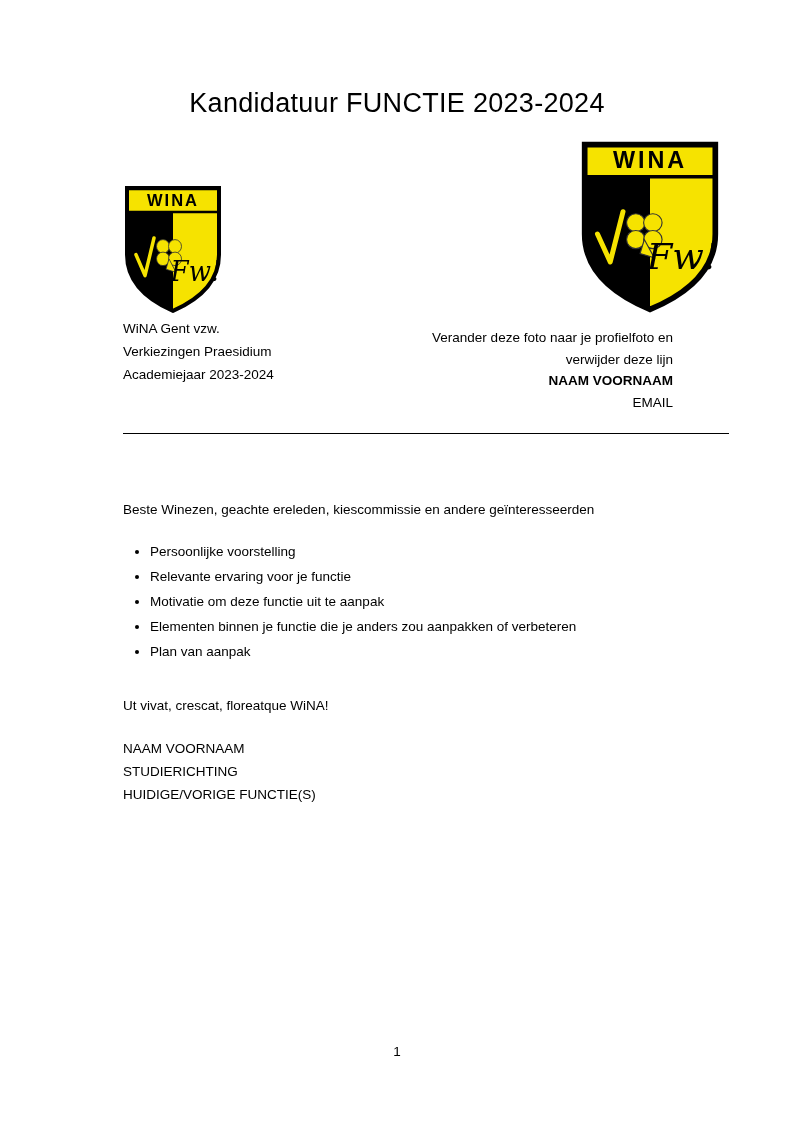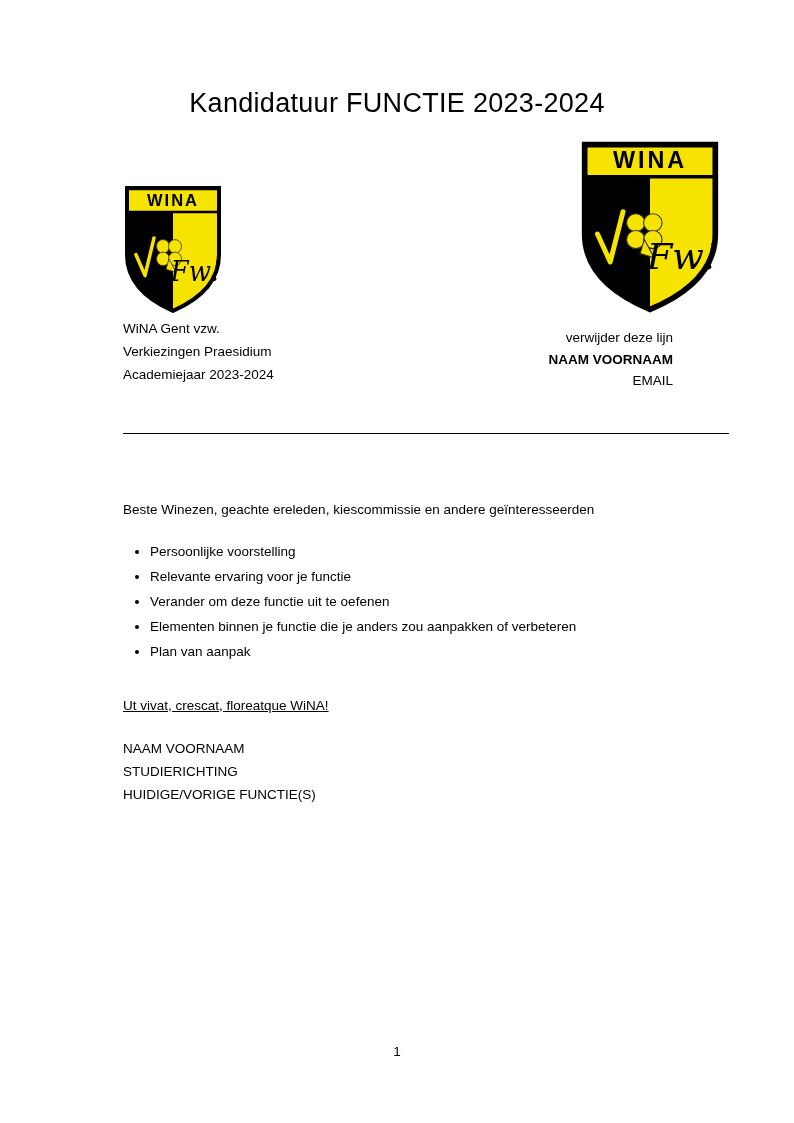--- a/index.html
+++ b/index.html
@@ -50,21 +50,21 @@
     position: absolute; left: 95px; top: 433px; width: 606px;
     border: 0; border-top: 1.8px solid #000;
   }
   .letter-body {
     position: absolute; left: 95px; top: 498px; width: 610px;
     font-size: 13.5px; line-height: 23px;
   }
   .intro { margin-top: 26px; font-style: italic; }
   .topics { margin-top: 18px; padding-left: 27px; list-style: disc; }
   .topics li { line-height: 25px; }
-  .closing { margin-top: 30px; text-decoration: underline; }
+  .closing { margin-top: 30px; }
   .signature { margin-top: 20px; line-height: 23px; }
   .footer {
     position: absolute; top: 1044px; left: 0; width: 100%;
     text-align: center; font-size: 13.5px;
   }
 </style>
 </head>
 <body>
 
 <div class="page">
@@ -119,33 +119,34 @@
     <path d="M4,4 H96 V68 C96,94 76,111 50,122 C24,111 4,94 4,68 Z" fill="none" stroke="#000" stroke-width="4"></path>
   </svg>
 
   <div class="sender">
     <div class="org">WiNA Gent vzw.</div>
     <div>Verkiezingen Praesidium</div>
     <div>Academiejaar 2023-2024</div>
   </div>
 
   <div class="contact">
+    <div>Verander deze foto naar je profielfoto en</div>
     <div>verwijder deze lijn</div>
     <div class="name">NAAM VOORNAAM</div>
     <div>EMAIL</div>
   </div>
 
   <hr class="rule">
 
   <div class="letter-body">
     <p class="salutation">Beste Winezen, geachte ereleden, kiescommissie en andere geïnteresseerden</p>
     <ul class="topics">
       <li>Persoonlijke voorstelling</li>
       <li>Relevante ervaring voor je functie</li>
-      <li>Verander om deze functie uit te oefenen</li>
+      <li>Motivatie om deze functie uit te aanpak</li>
       <li>Elementen binnen je functie die je anders zou aanpakken of verbeteren</li>
       <li>Plan van aanpak</li>
     </ul>
     <p class="closing">Ut vivat, crescat, floreatque WiNA!</p>
     <div class="signature">
       <div>NAAM VOORNAAM</div>
       <div>STUDIERICHTING</div>
       <div>HUIDIGE/VORIGE FUNCTIE(S)</div>
     </div>
   </div>

